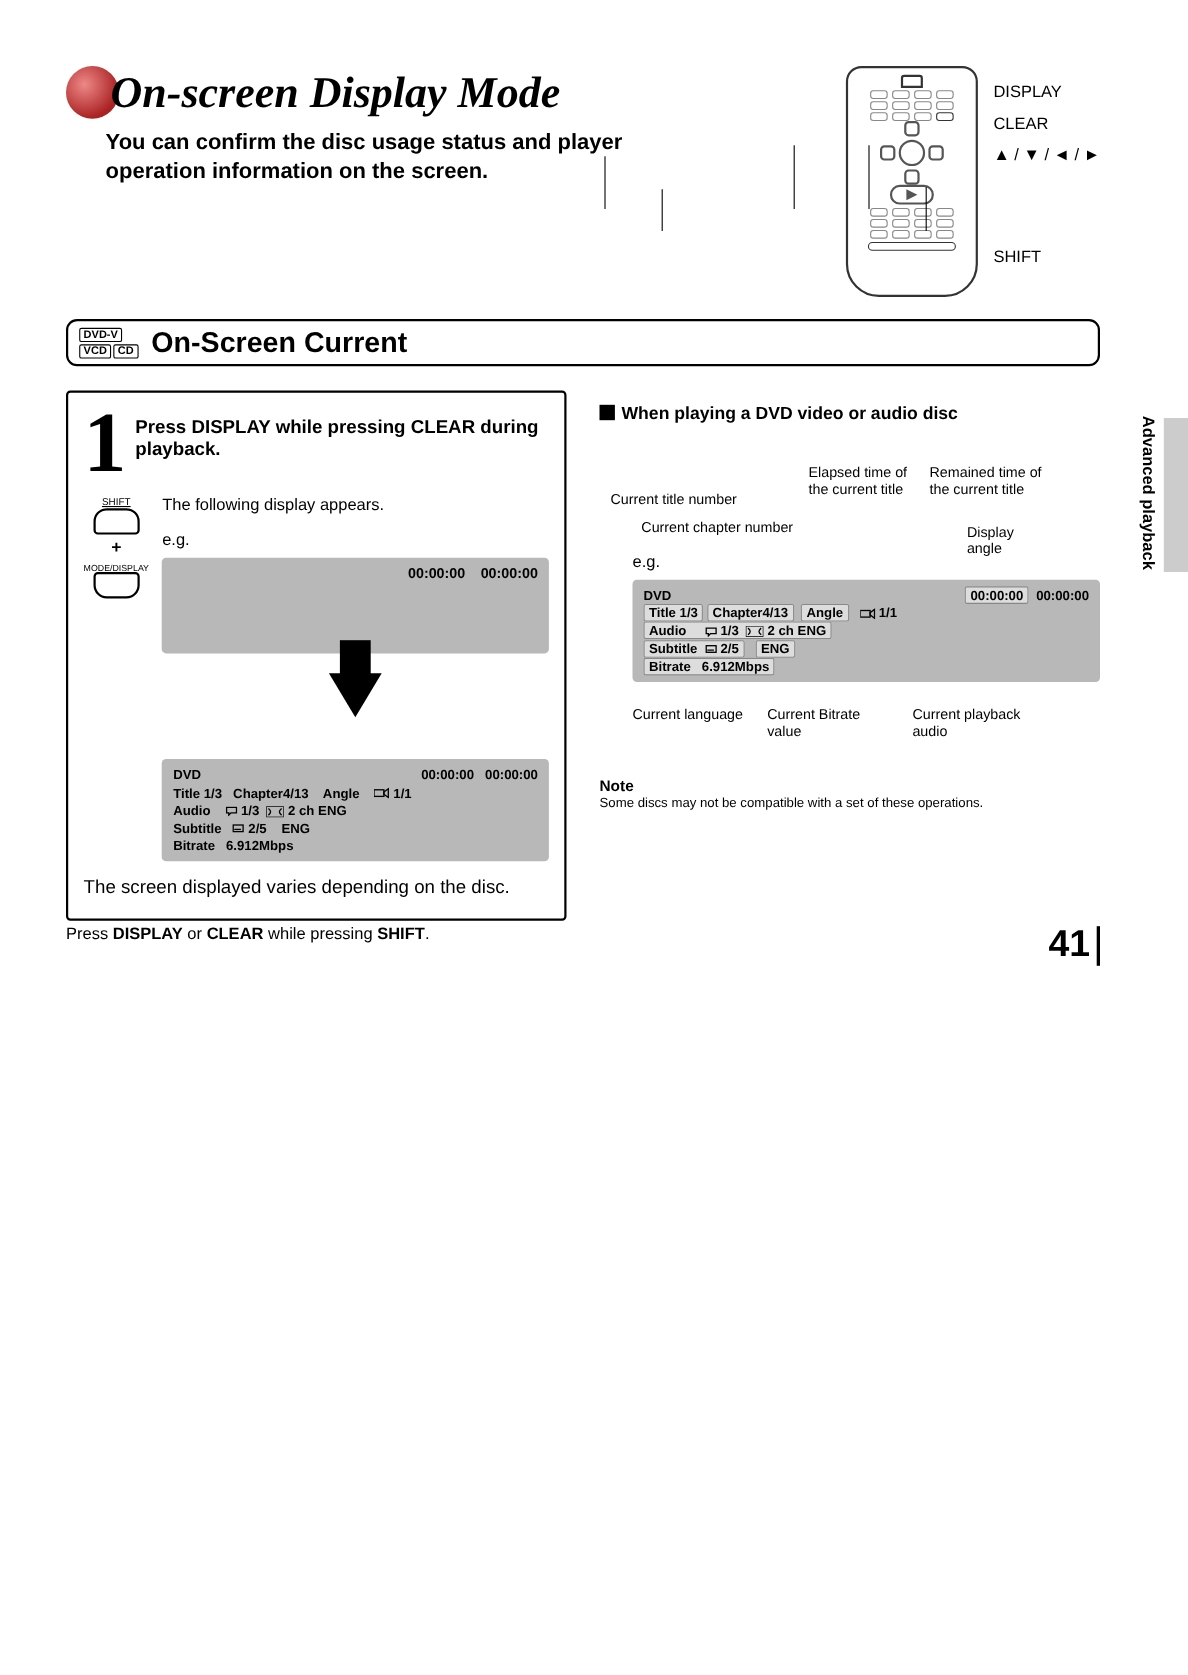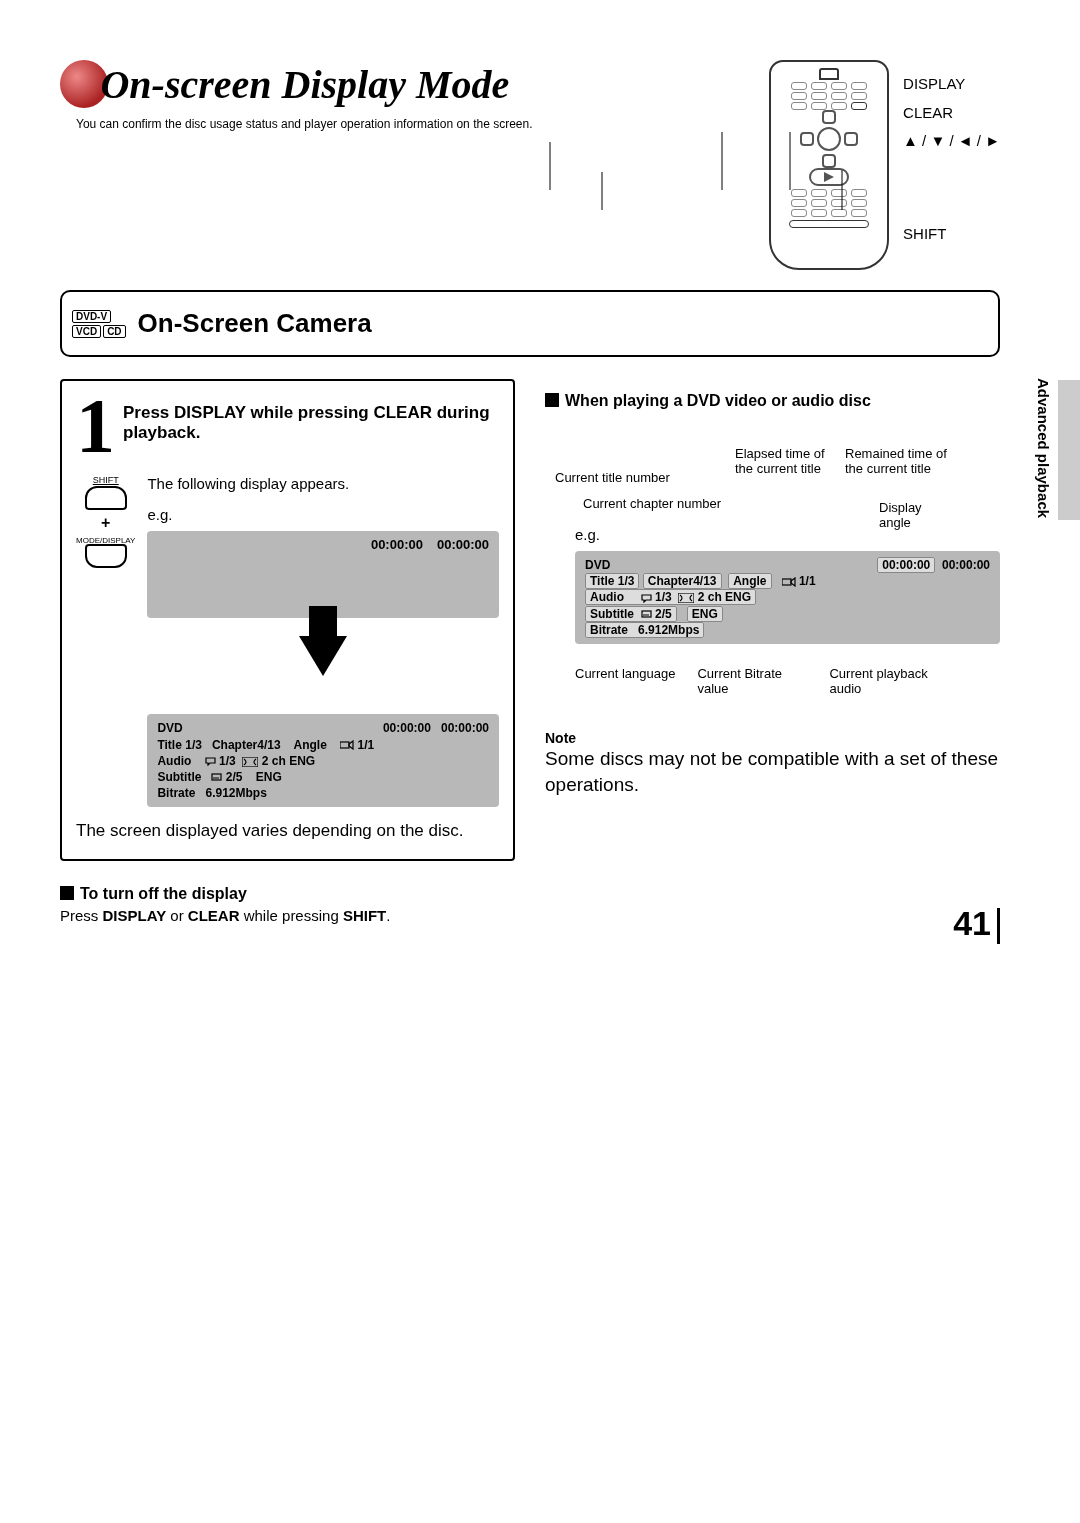--- a/index.html
+++ b/index.html
@@ -32,24 +32,25 @@
   }
   .main-title {
     font-family: "Times New Roman", serif;
     font-style: italic;
     font-size: 40px;
     font-weight: bold;
     display:inline;
     vertical-align: middle;
   }
   .subtitle {
-    font-size: 12px;
-    margin: 8px 0 0 16px;
+    font-size: 20px;
+    margin: 8px 0 0 36px;
     max-width: 520px;
     line-height:1.35;
+    font-weight:bold;
   }
   .remote-wrap {
     display:flex;
     gap:14px;
     align-items:flex-start;
   }
   .remote-labels {
     font-size:15px;
     padding-top:10px;
     line-height: 1.9;
@@ -75,21 +76,21 @@
   .remote .play{width:40px;height:18px;border:2px solid #555;border-radius:10px;margin:3px auto;display:flex;align-items:center;justify-content:center;}
   .remote .play::before{content:"";border-left:10px solid #555;border-top:5px solid transparent;border-bottom:5px solid transparent;}
   .remote .wide{width:80px;height:8px;border:1.5px solid #333;border-radius:4px;margin:3px auto 0;}
 
   .section-head {
     margin-top: 20px;
     border:2px solid #000;
     border-radius: 10px;
     display:flex;
     align-items:center;
-    padding:16px 10px;
+    padding:4px 10px;
     gap:12px;
   }
   .disc-tags { display:flex;flex-direction:column;gap:2px;font-size:10px;}
   .disc-tags .r1,.disc-tags .r2{display:flex;gap:2px;}
   .tag{border:1.5px solid #000;padding:0 3px;border-radius:2px;font-weight:bold;}
   .section-title { font-size:26px;font-weight:bold; }
 
   .cols {
     display:flex;
     gap:30px;
@@ -155,21 +156,21 @@
   .small-line{font-size:15px;margin-top:4px;}
 
   .callouts{font-size:13px;position:relative;height:100px;margin-top:10px;}
   .callouts div{position:absolute;}
 
   .osd-wrap{position:relative;margin-top:0;}
   .osd-labels-below{font-size:13px;margin-top:22px;display:flex;gap:22px;justify-content:flex-start;padding-left:30px;}
   .osd-labels-below div{max-width:110px;}
 
   .note-head{font-weight:bold;font-size:14px;margin-top:34px;}
-  .note-body{font-size:19px;line-height:1.35;}
+  .note-body{font-size:12px;line-height:1.35;}
 
   .side-tab{
     position:absolute;
     right:0; top:380px;
     width:22px; height:140px;
     background:#ccc;
   }
   .side-text{
     position:absolute;
     right:28px; top:378px;
@@ -259,21 +260,21 @@
   <div class="section-head">
     <div class="disc-tags">
       <div class="r1">
           <span class="tag">DVD-V</span>
         </div>
       <div class="r2">
           <span class="tag">VCD</span>
           <span class="tag">CD</span>
         </div>
     </div>
-    <div class="section-title">On-Screen Camera</div>
+    <div class="section-title">On-Screen Current</div>
   </div>
 
   <div class="cols">
 
     <div class="col">
       <div class="step-box">
         <span class="step-num">1</span>
         <div class="step-head">Press DISPLAY while pressing CLEAR during playback.</div>
         <div class="clear"></div>
 
@@ -339,21 +340,20 @@
               <div>
                 <span>Bitrate</span>&nbsp;&nbsp;
                 <span>6.912Mbps</span>
               </div>
             </div>
           </div>
         </div>
         <div class="note-below">The screen displayed varies depending on the disc.</div>
       </div>
 
-      <div class="bold-line"><span class="sq"></span><span>To turn off the display</span></div>
       <div class="small-line">
         <span>Press </span><b>DISPLAY</b><span> or </span><b>CLEAR</b><span> while pressing </span><b>SHIFT</b><span>.</span>
       </div>
     </div>
 
     <div class="col">
       <div class="bold-line" style="margin-top:13px"><span class="sq"></span><span>When playing a DVD video or audio disc</span></div>
 
       <div class="callouts">
         <div style="left:10px;top:50px;">Current title number</div>

